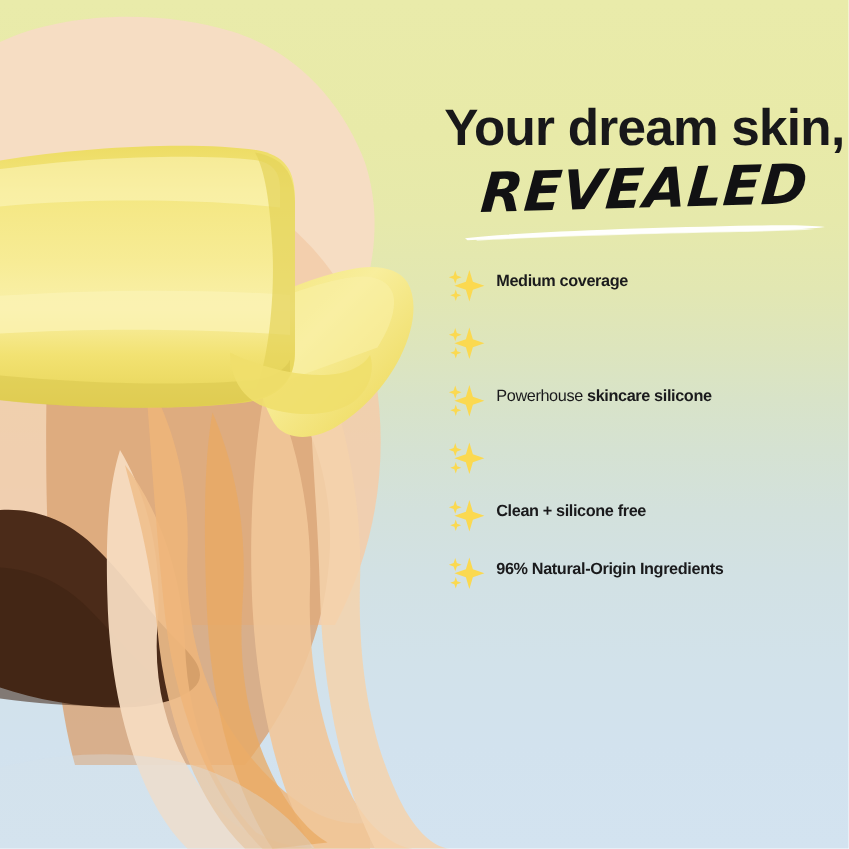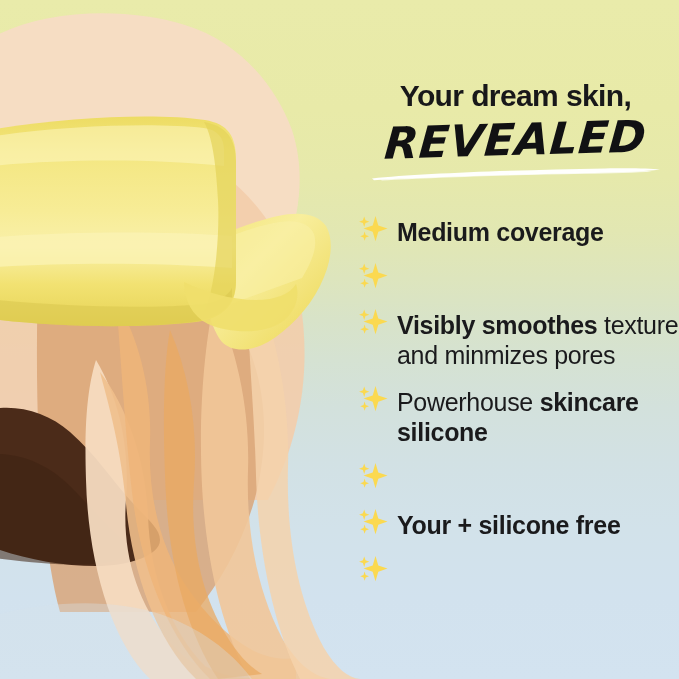--- a/index.html
+++ b/index.html
@@ -52,21 +52,21 @@
     position: absolute;
     left: 0;
     top: 80px;
     width: 327px;
     text-align: center;
   }
   .headline-line1 {
     display: block;
     font-family: "Liberation Sans", sans-serif;
     font-weight: bold;
-    font-size: 30px;
+    font-size: 41px;
     letter-spacing: -0.6px;
     color: #18181a;
     line-height: 1.08;
     white-space: nowrap;
   }
   .headline-line2-wrap {
     position: relative;
     display: block;
     margin-top: 2px;
     height: 60px;
@@ -111,21 +111,21 @@
     flex: 0 0 auto;
     width: 36px;
     height: 32px;
     margin-right: 5px;
     margin-top: 0px;
   }
   .bullet-icon svg { display: block; }
   .bullet-text {
     flex: 1 1 auto;
     font-family: "Liberation Sans", sans-serif;
-    font-size: 25px;
+    font-size: 13px;
     line-height: 1.2;
     color: #1a1a1c;
     letter-spacing: -0.3px;
     padding-top: 3px;
   }
   .bullet-text b {
     font-weight: bold;
   }
   .bullet-text .lite {
     font-weight: normal;
@@ -281,32 +281,20 @@
       <div class="bullet">
         <span class="bullet-icon">
           <svg width="36" height="32" viewBox="0 0 36 32">
             <path d="M19.5 2 L22.3 11.4 L31.5 14.6 L22.3 17.8 L19.5 27.2 L16.7 17.8 L7.5 14.6 L16.7 11.4 Z" fill="#fbd950"></path>
             <path d="M8.2 2.4 L9.5 6.3 L13.3 7.7 L9.5 9.1 L8.2 13 L6.9 9.1 L3.1 7.7 L6.9 6.3 Z" fill="#fbd950"></path>
             <path d="M8.6 17.6 L9.7 21.0 L13.0 22.2 L9.7 23.4 L8.6 26.8 L7.5 23.4 L4.2 22.2 L7.5 21.0 Z" fill="#fbd950"></path>
           </svg>
         </span>
       </div>
 
-      <div class="bullet">
-        <span class="bullet-icon">
-          <svg width="36" height="32" viewBox="0 0 36 32">
-            <path d="M19.5 2 L22.3 11.4 L31.5 14.6 L22.3 17.8 L19.5 27.2 L16.7 17.8 L7.5 14.6 L16.7 11.4 Z" fill="#fbd950"></path>
-            <path d="M8.2 2.4 L9.5 6.3 L13.3 7.7 L9.5 9.1 L8.2 13 L6.9 9.1 L3.1 7.7 L6.9 6.3 Z" fill="#fbd950"></path>
-            <path d="M8.6 17.6 L9.7 21.0 L13.0 22.2 L9.7 23.4 L8.6 26.8 L7.5 23.4 L4.2 22.2 L7.5 21.0 Z" fill="#fbd950"></path>
-          </svg>
-        </span>
-        <span class="bullet-text">
-          <b>Visibly smoothes</b><span class="lite"> texture and minmizes pores</span>
-        </span>
-      </div>
 
       <div class="bullet">
         <span class="bullet-icon">
           <svg width="36" height="32" viewBox="0 0 36 32">
             <path d="M19.5 2 L22.3 11.4 L31.5 14.6 L22.3 17.8 L19.5 27.2 L16.7 17.8 L7.5 14.6 L16.7 11.4 Z" fill="#fbd950"></path>
             <path d="M8.2 2.4 L9.5 6.3 L13.3 7.7 L9.5 9.1 L8.2 13 L6.9 9.1 L3.1 7.7 L6.9 6.3 Z" fill="#fbd950"></path>
             <path d="M8.6 17.6 L9.7 21.0 L13.0 22.2 L9.7 23.4 L8.6 26.8 L7.5 23.4 L4.2 22.2 L7.5 21.0 Z" fill="#fbd950"></path>
           </svg>
         </span>
         <span class="bullet-text">
@@ -326,29 +314,32 @@
 
       <div class="bullet">
         <span class="bullet-icon">
           <svg width="36" height="32" viewBox="0 0 36 32">
             <path d="M19.5 2 L22.3 11.4 L31.5 14.6 L22.3 17.8 L19.5 27.2 L16.7 17.8 L7.5 14.6 L16.7 11.4 Z" fill="#fbd950"></path>
             <path d="M8.2 2.4 L9.5 6.3 L13.3 7.7 L9.5 9.1 L8.2 13 L6.9 9.1 L3.1 7.7 L6.9 6.3 Z" fill="#fbd950"></path>
             <path d="M8.6 17.6 L9.7 21.0 L13.0 22.2 L9.7 23.4 L8.6 26.8 L7.5 23.4 L4.2 22.2 L7.5 21.0 Z" fill="#fbd950"></path>
           </svg>
         </span>
         <span class="bullet-text">
-          <b>Your + silicone free</b><span class="lite"></span>
-        </span>
-      </div>
-
-      <div class="bullet">
-        <span class="bullet-icon">
-          <svg width="36" height="32" viewBox="0 0 36 32">
-            <path d="M19.5 2 L22.3 11.4 L31.5 14.6 L22.3 17.8 L19.5 27.2 L16.7 17.8 L7.5 14.6 L16.7 11.4 Z" fill="#fbd950"></path>
-            <path d="M8.2 2.4 L9.5 6.3 L13.3 7.7 L9.5 9.1 L8.2 13 L6.9 9.1 L3.1 7.7 L6.9 6.3 Z" fill="#fbd950"></path>
-            <path d="M8.6 17.6 L9.7 21.0 L13.0 22.2 L9.7 23.4 L8.6 26.8 L7.5 23.4 L4.2 22.2 L7.5 21.0 Z" fill="#fbd950"></path>
-          </svg>
+          <b>Clean + silicone free</b><span class="lite"></span>
+        </span>
+      </div>
+
+      <div class="bullet">
+        <span class="bullet-icon">
+          <svg width="36" height="32" viewBox="0 0 36 32">
+            <path d="M19.5 2 L22.3 11.4 L31.5 14.6 L22.3 17.8 L19.5 27.2 L16.7 17.8 L7.5 14.6 L16.7 11.4 Z" fill="#fbd950"></path>
+            <path d="M8.2 2.4 L9.5 6.3 L13.3 7.7 L9.5 9.1 L8.2 13 L6.9 9.1 L3.1 7.7 L6.9 6.3 Z" fill="#fbd950"></path>
+            <path d="M8.6 17.6 L9.7 21.0 L13.0 22.2 L9.7 23.4 L8.6 26.8 L7.5 23.4 L4.2 22.2 L7.5 21.0 Z" fill="#fbd950"></path>
+          </svg>
+        </span>
+        <span class="bullet-text">
+          <b>96% Natural-Origin Ingredients</b><span class="lite"></span>
         </span>
       </div>
 
     </div>
   </div>
 </div>
 
 </body></html>

